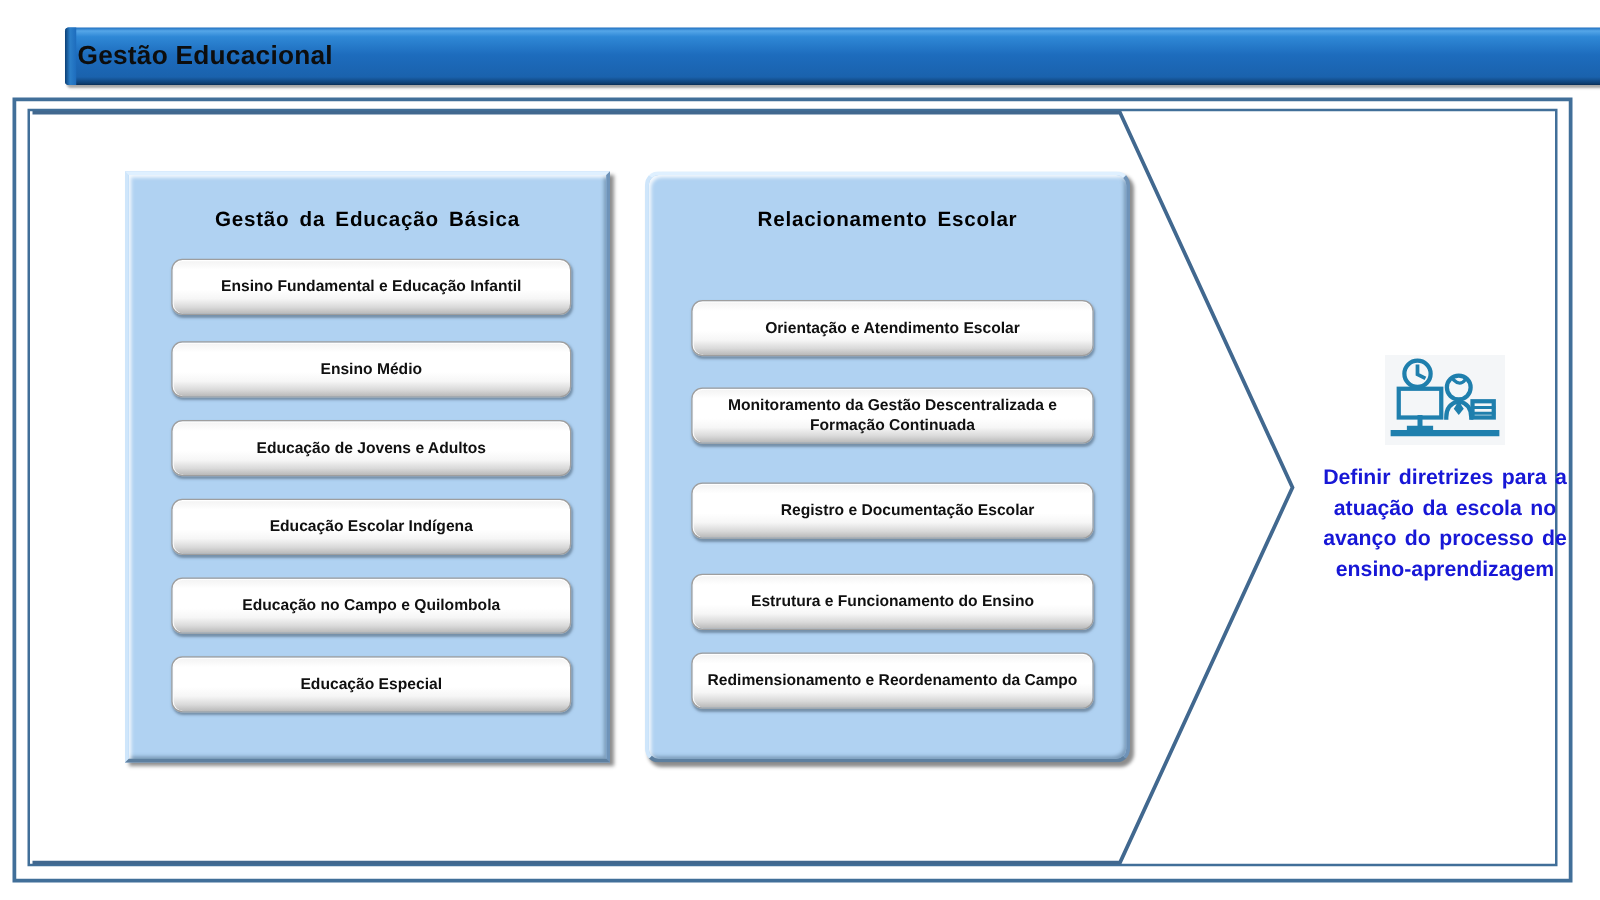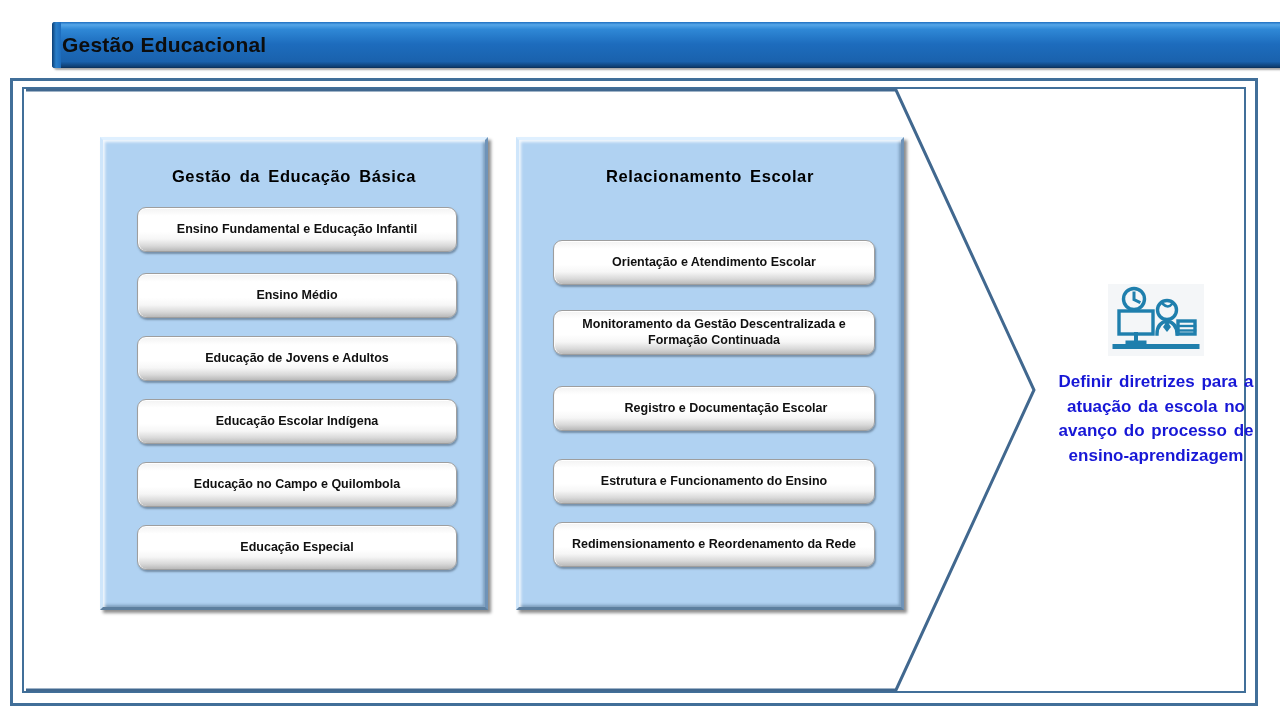--- a/index.html
+++ b/index.html
@@ -83,21 +83,21 @@
     border-top: 3px solid #dff0ff;
     border-left: 3px solid #cfe6fb;
     border-right: 3px solid #6f93b8;
     border-bottom: 3px solid #5d7f9f;
     box-shadow:
        inset 2px 2px 3px rgba(255,255,255,0.85),
        inset -2px -2px 3px rgba(60,90,120,0.45),
        3px 3px 3px rgba(0,0,0,0.45);
   }
   .panel-a { left: 100px; top: 137px; width: 388px; height: 473px; }
-  .panel-b { left: 516px; top: 137px; width: 388px; height: 473px; }
+  .panel-b { left: 516px; top: 137px; width: 388px; height: 473px; border-radius: 11px; }
 
   .panel-title {
     position: absolute;
     left: 0; right: 0;
     text-align: center;
     font-size: 16.5px;
     font-weight: bold;
     color: #000000;
     letter-spacing: 0.6px;
     word-spacing: 3px;
@@ -184,21 +184,21 @@
     <div class="item-btn" style="top:385px;">Educação Especial</div>
   </div>
 
   <div class="group-panel panel-b col-b">
     <div class="panel-title">Relacionamento  Escolar</div>
 
     <div class="item-btn" style="top:100px;">Orientação e Atendimento Escolar</div>
     <div class="item-btn" style="top:170px;">Monitoramento  da Gestão Descentralizada e Formação Continuada</div>
     <div class="item-btn" style="top:246px;padding-left:32px;">Registro e Documentação Escolar</div>
     <div class="item-btn" style="top:319px;">Estrutura e Funcionamento do Ensino</div>
-    <div class="item-btn" style="top:382px;">Redimensionamento e Reordenamento da Rede</div>
+    <div class="item-btn" style="top:382px;">Redimensionamento e Reordenamento da Campo</div>
   </div>
 
   <div class="info-block">
     <div class="info-icon-wrap">
       <svg width="92" height="70" viewBox="0 0 92 70" fill="none" stroke="#1f7fad" stroke-width="3.4" stroke-linecap="square" stroke-linejoin="miter">
 
         <circle cx="24" cy="14" r="10.5"></circle>
         <path d="M24 8 L24 14.5 L29 17" stroke-width="3"></path>
 
         <rect x="9" y="26" width="34" height="23"></rect>

